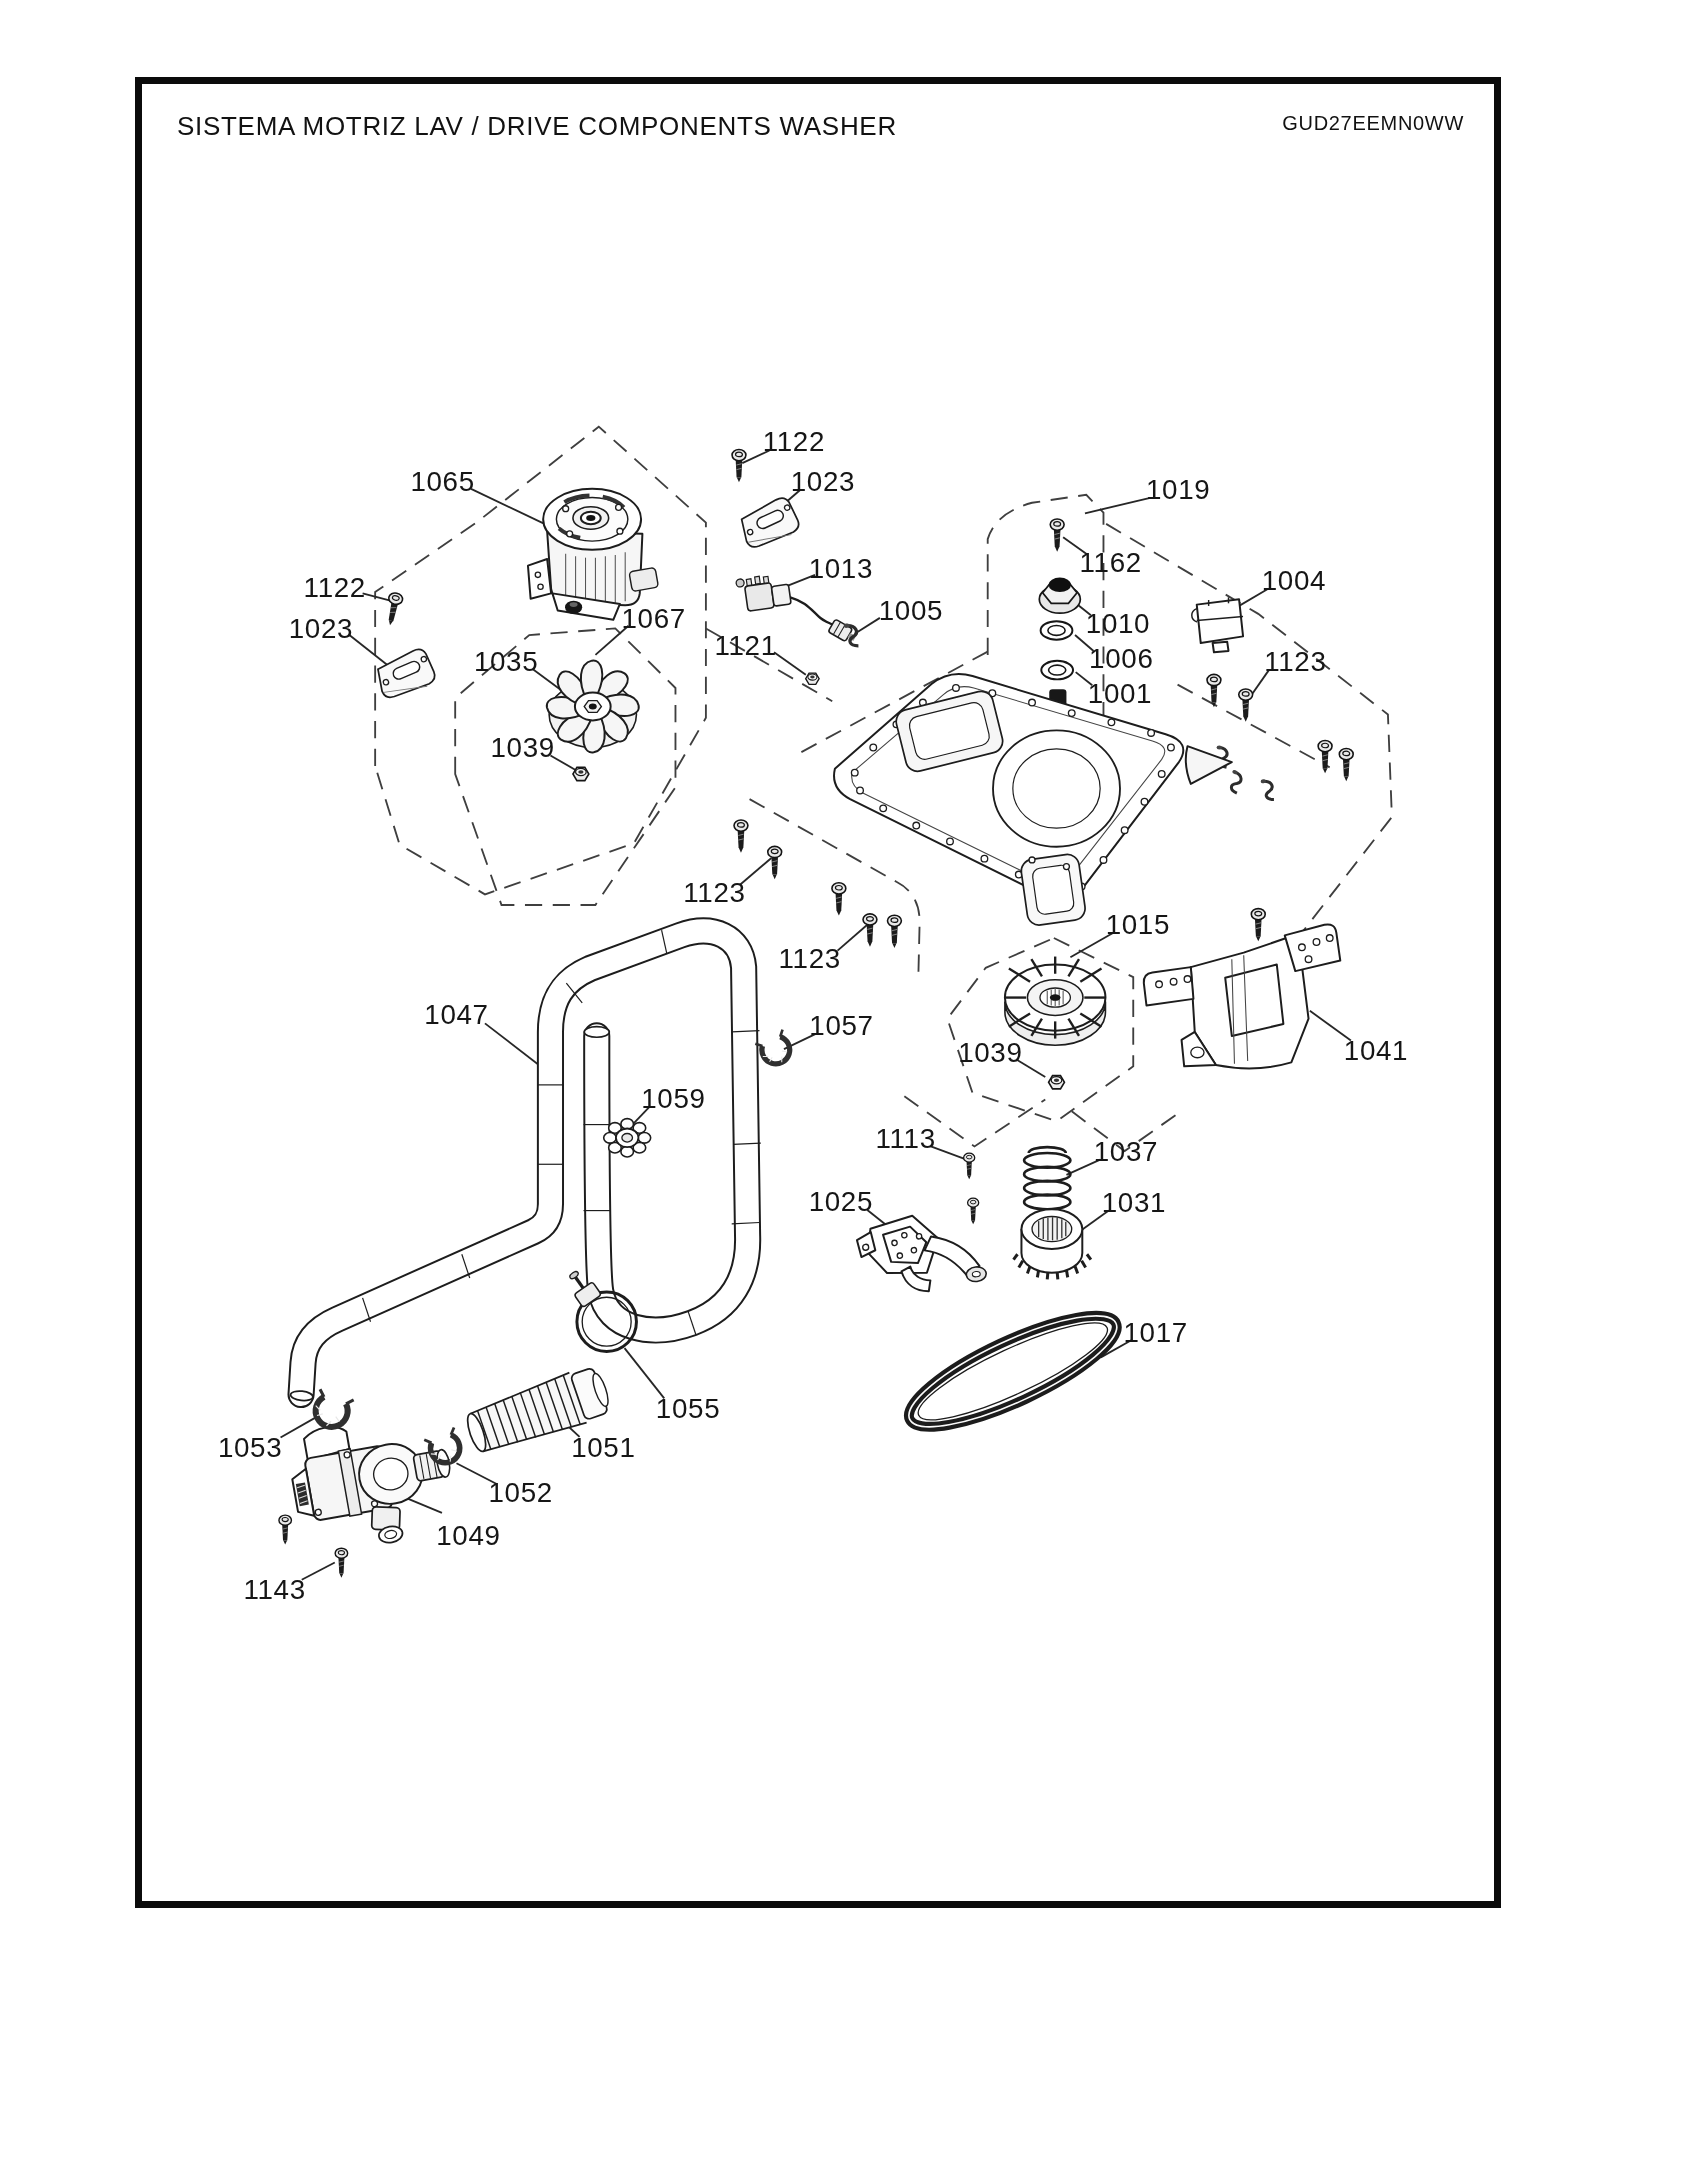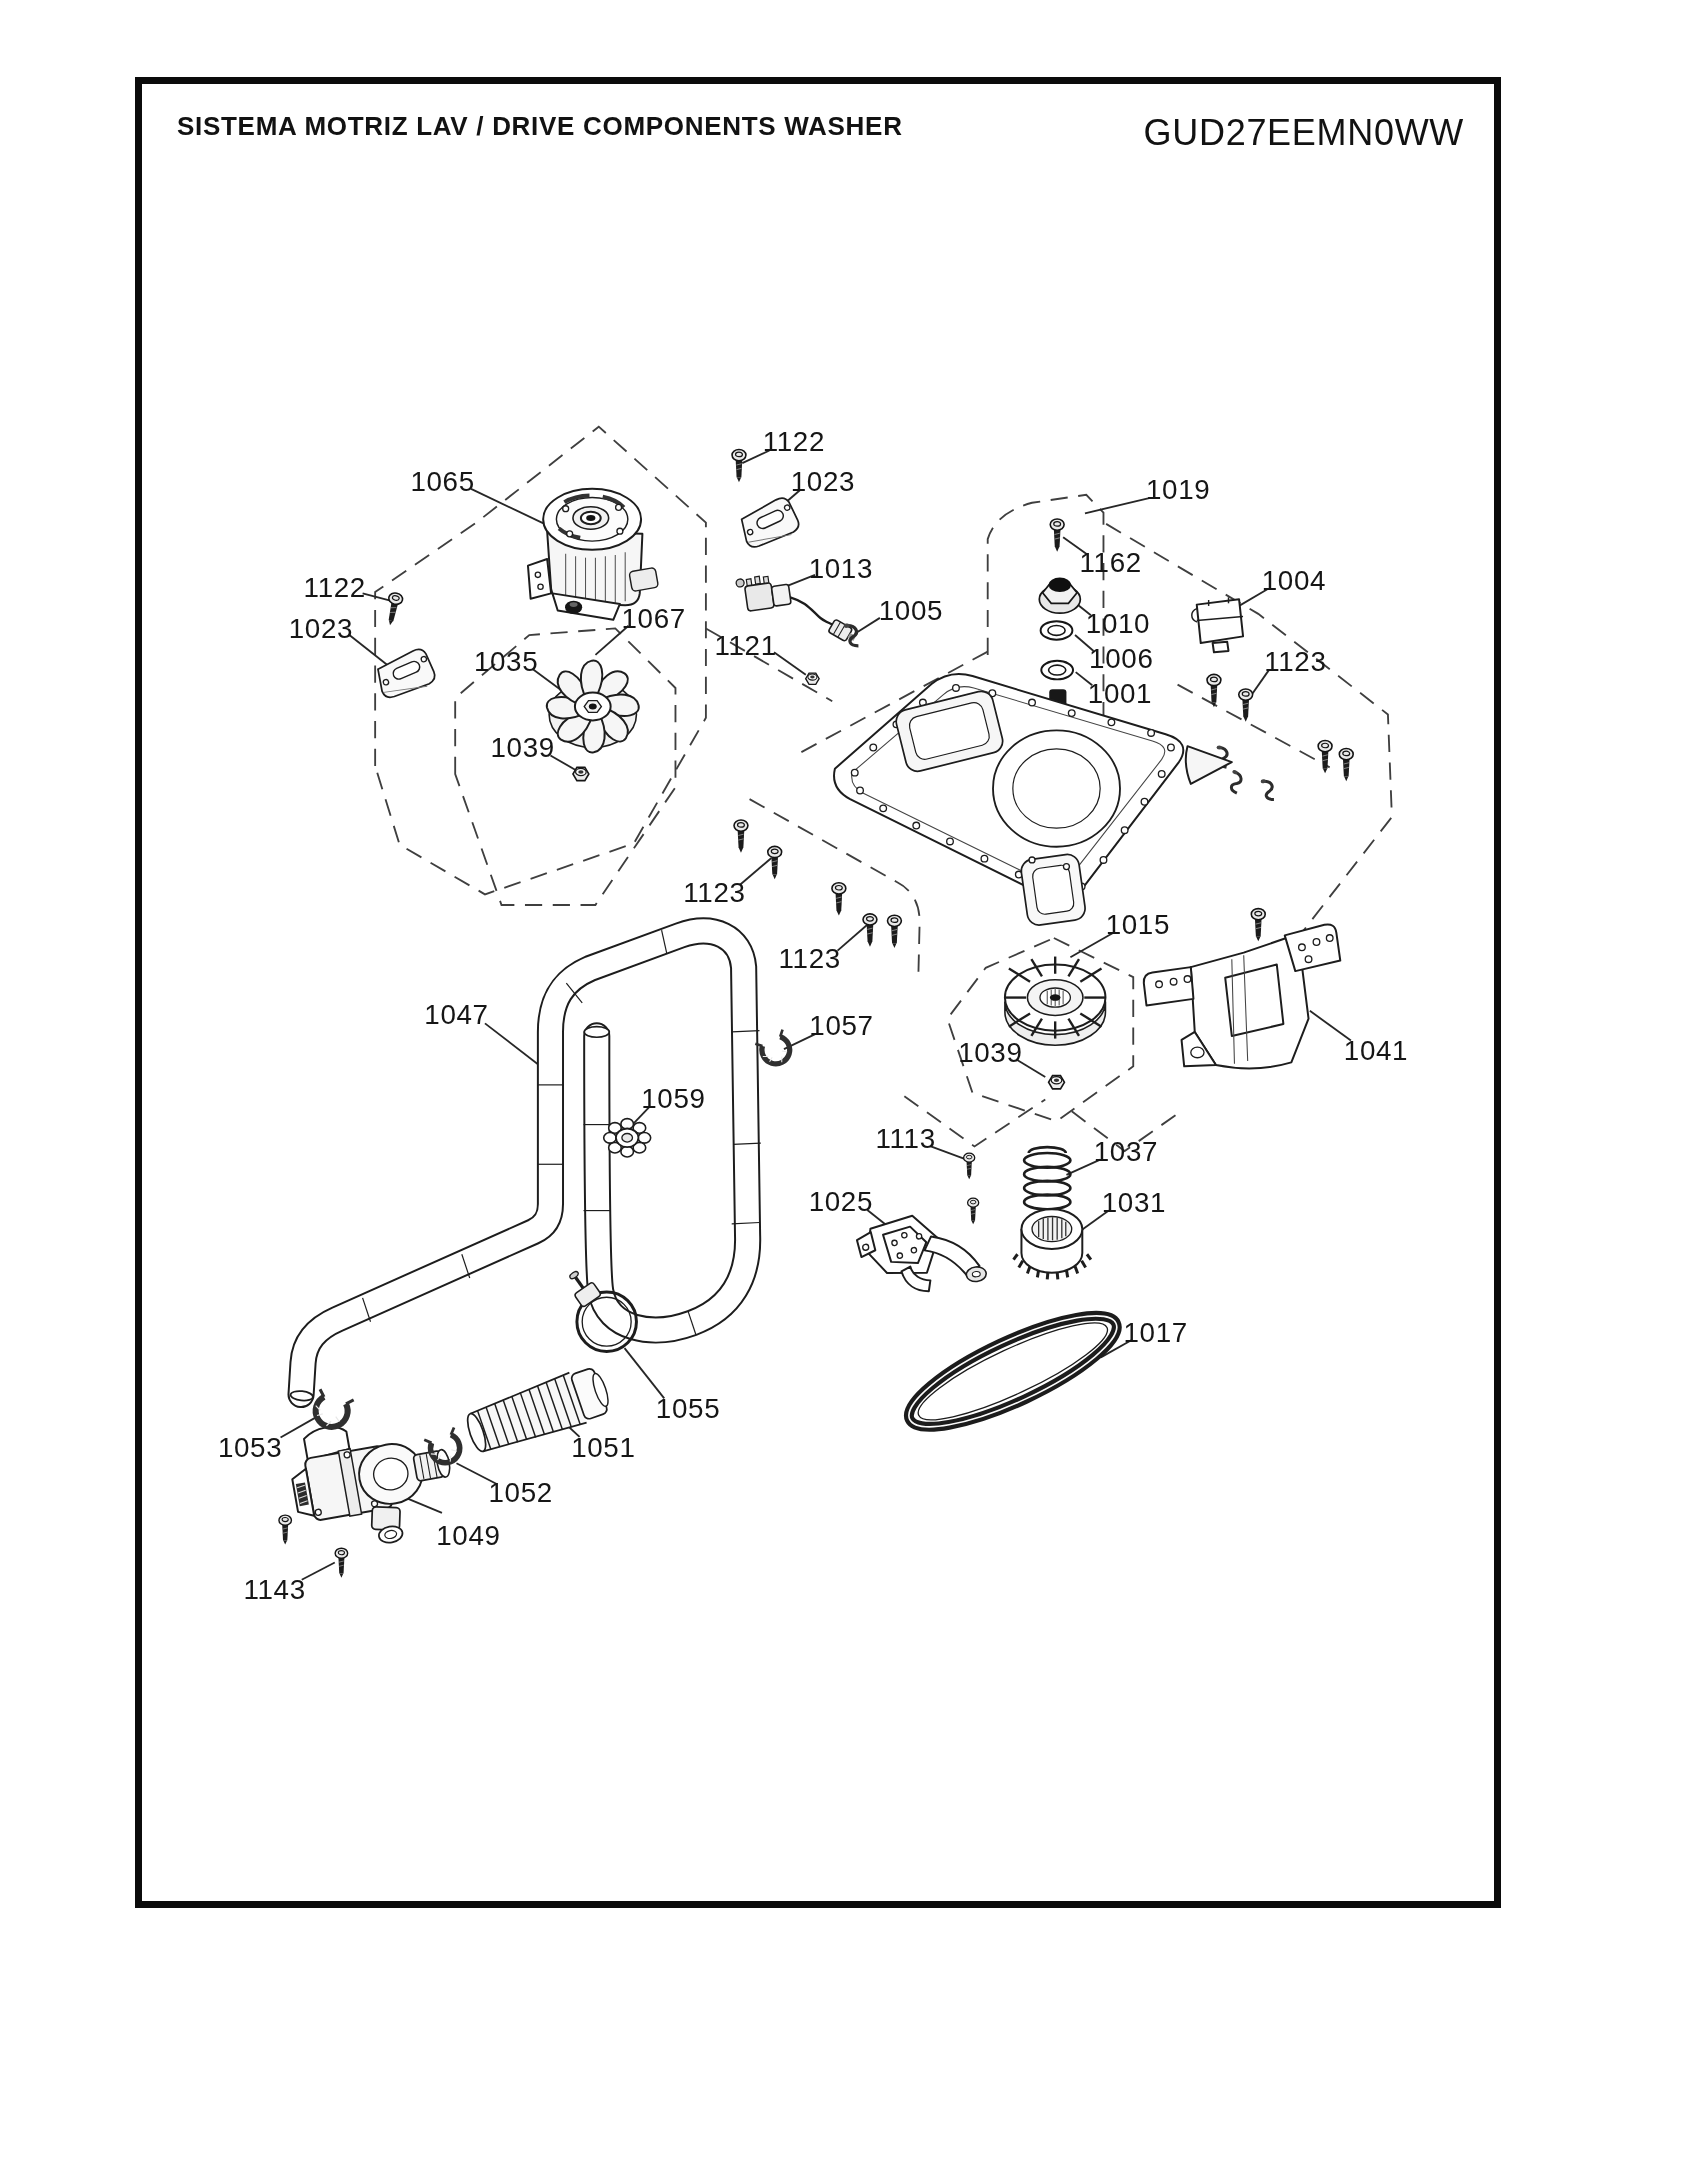--- a/index.html
+++ b/index.html
@@ -1,20 +1,20 @@
 <!DOCTYPE html>
 <html style="font-size:10.6px"><head>
 <meta charset="utf-8">
 <style>
   html,body{margin:0;padding:0;background:#ffffff;}
   body{width:1687px;height:2183px;position:relative;font-family:"Liberation Sans",sans-serif;}
   .sheet{position:absolute;inset:0;background:#fff;}
   .frame{position:absolute;left:135px;top:77px;width:1366px;height:1831px;border:7.3px solid #0b0b0b;box-sizing:border-box;background:#fff;}
-  .hdr-title{position:absolute;left:177px;top:111px;font-size:26px;color:#121212;letter-spacing:0.7px;white-space:nowrap;font-weight:bold;}
-  .hdr-model{position:absolute;right:223px;top:112px;font-size:36px;color:#121212;letter-spacing:0.7px;white-space:nowrap;}
+  .hdr-title{position:absolute;left:177px;top:111px;font-size:26px;color:#121212;letter-spacing:0.7px;white-space:nowrap;}
+  .hdr-model{position:absolute;right:223px;top:112px;font-size:20px;color:#121212;letter-spacing:0.7px;white-space:nowrap;}
   svg.diagram{position:absolute;left:0;top:0;width:1687px;height:2183px;}
   svg text.lbl{font-family:"Liberation Sans",sans-serif;font-size:42px;fill:#161616;text-anchor:middle;letter-spacing:1px;}
   .o{stroke:#1d1d1d;stroke-width:3;fill:#ffffff;stroke-linejoin:round;stroke-linecap:round;}
   .of{fill:#f6f6f6;}
   .o2{stroke:#1d1d1d;stroke-width:2.2;fill:none;stroke-linecap:round;}
   .thin{stroke:#444;stroke-width:1.6;fill:none;}
   .dash{stroke:#3f3f3f;stroke-width:2.8;fill:none;stroke-dasharray:26 16;}
   .ldr{stroke:#272727;stroke-width:2.8;fill:none;}
   .hole{fill:#ffffff;stroke:#1d1d1d;stroke-width:2;}
 </style>

